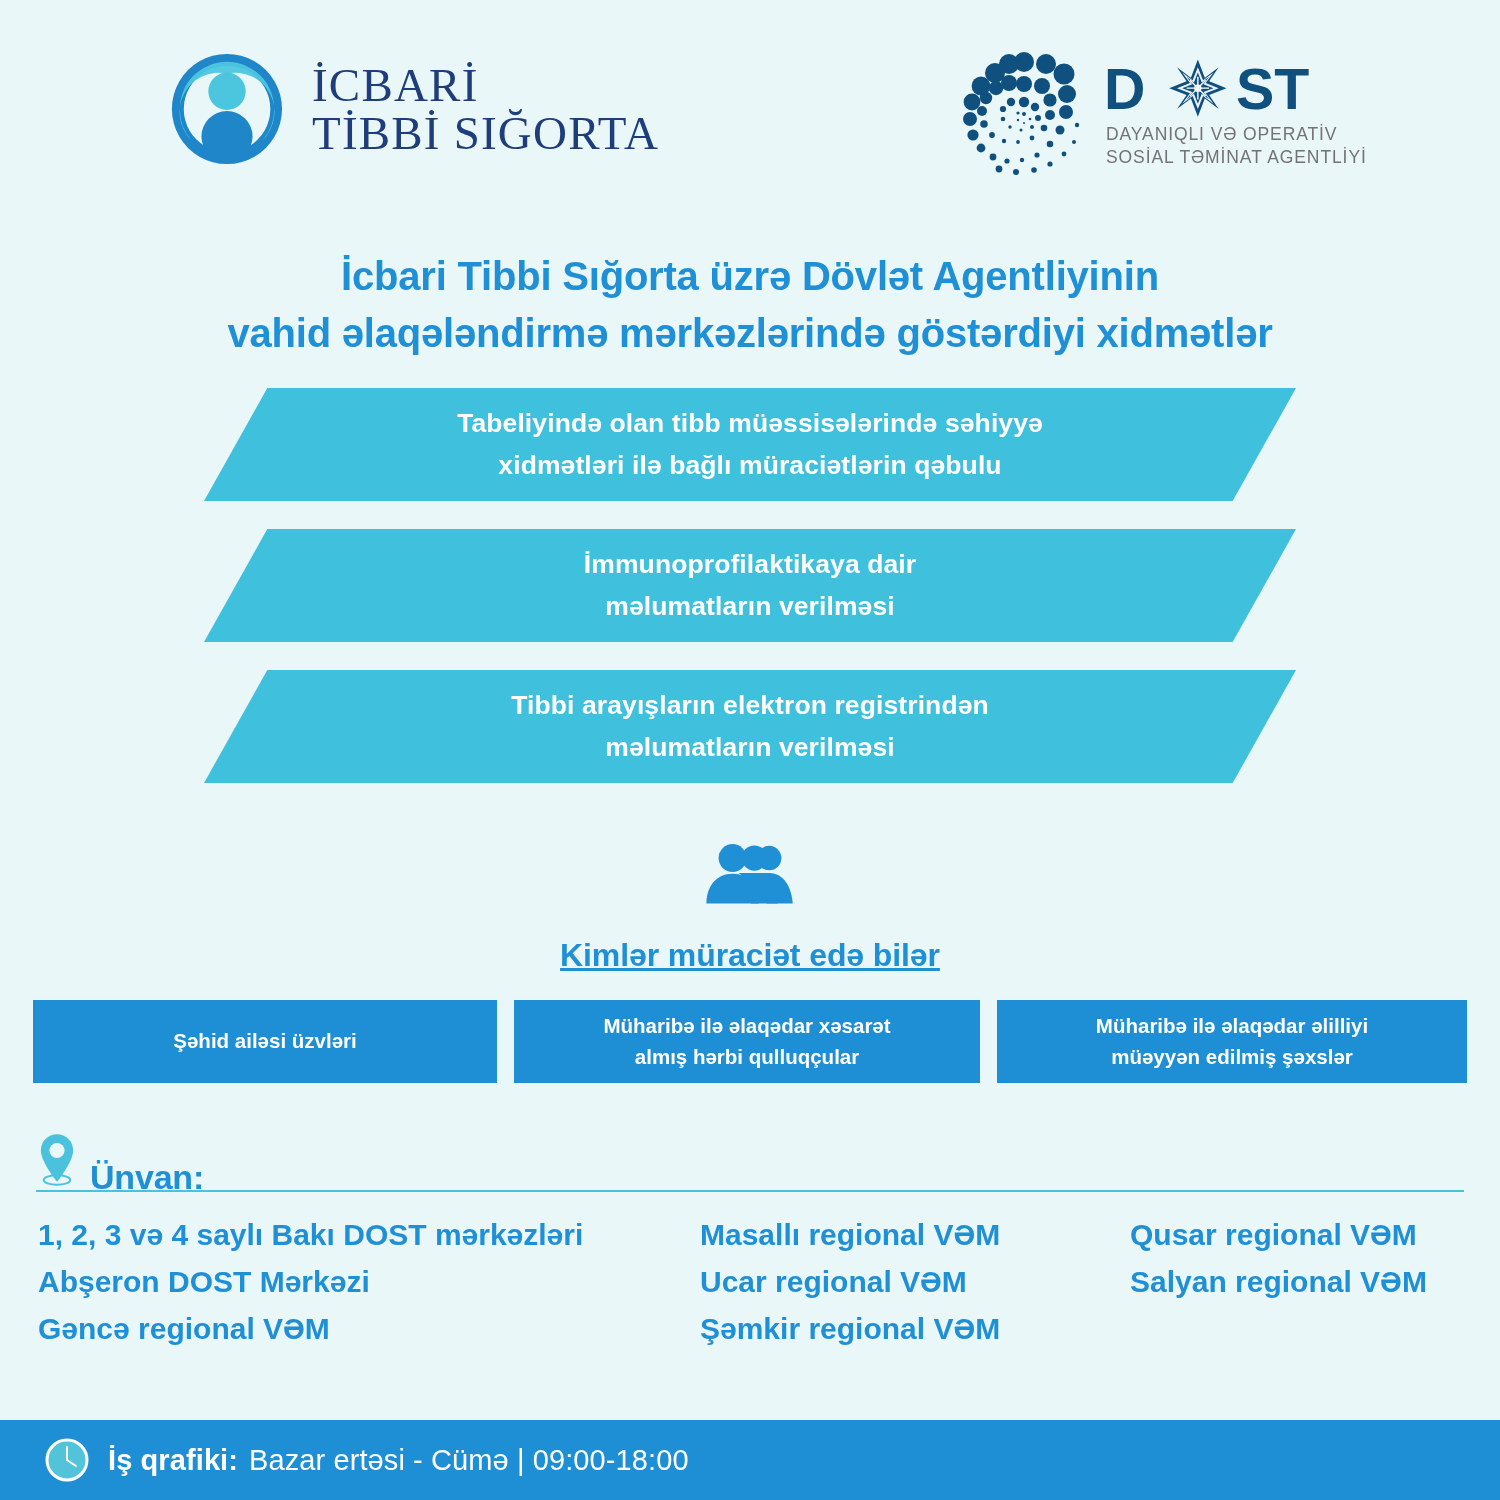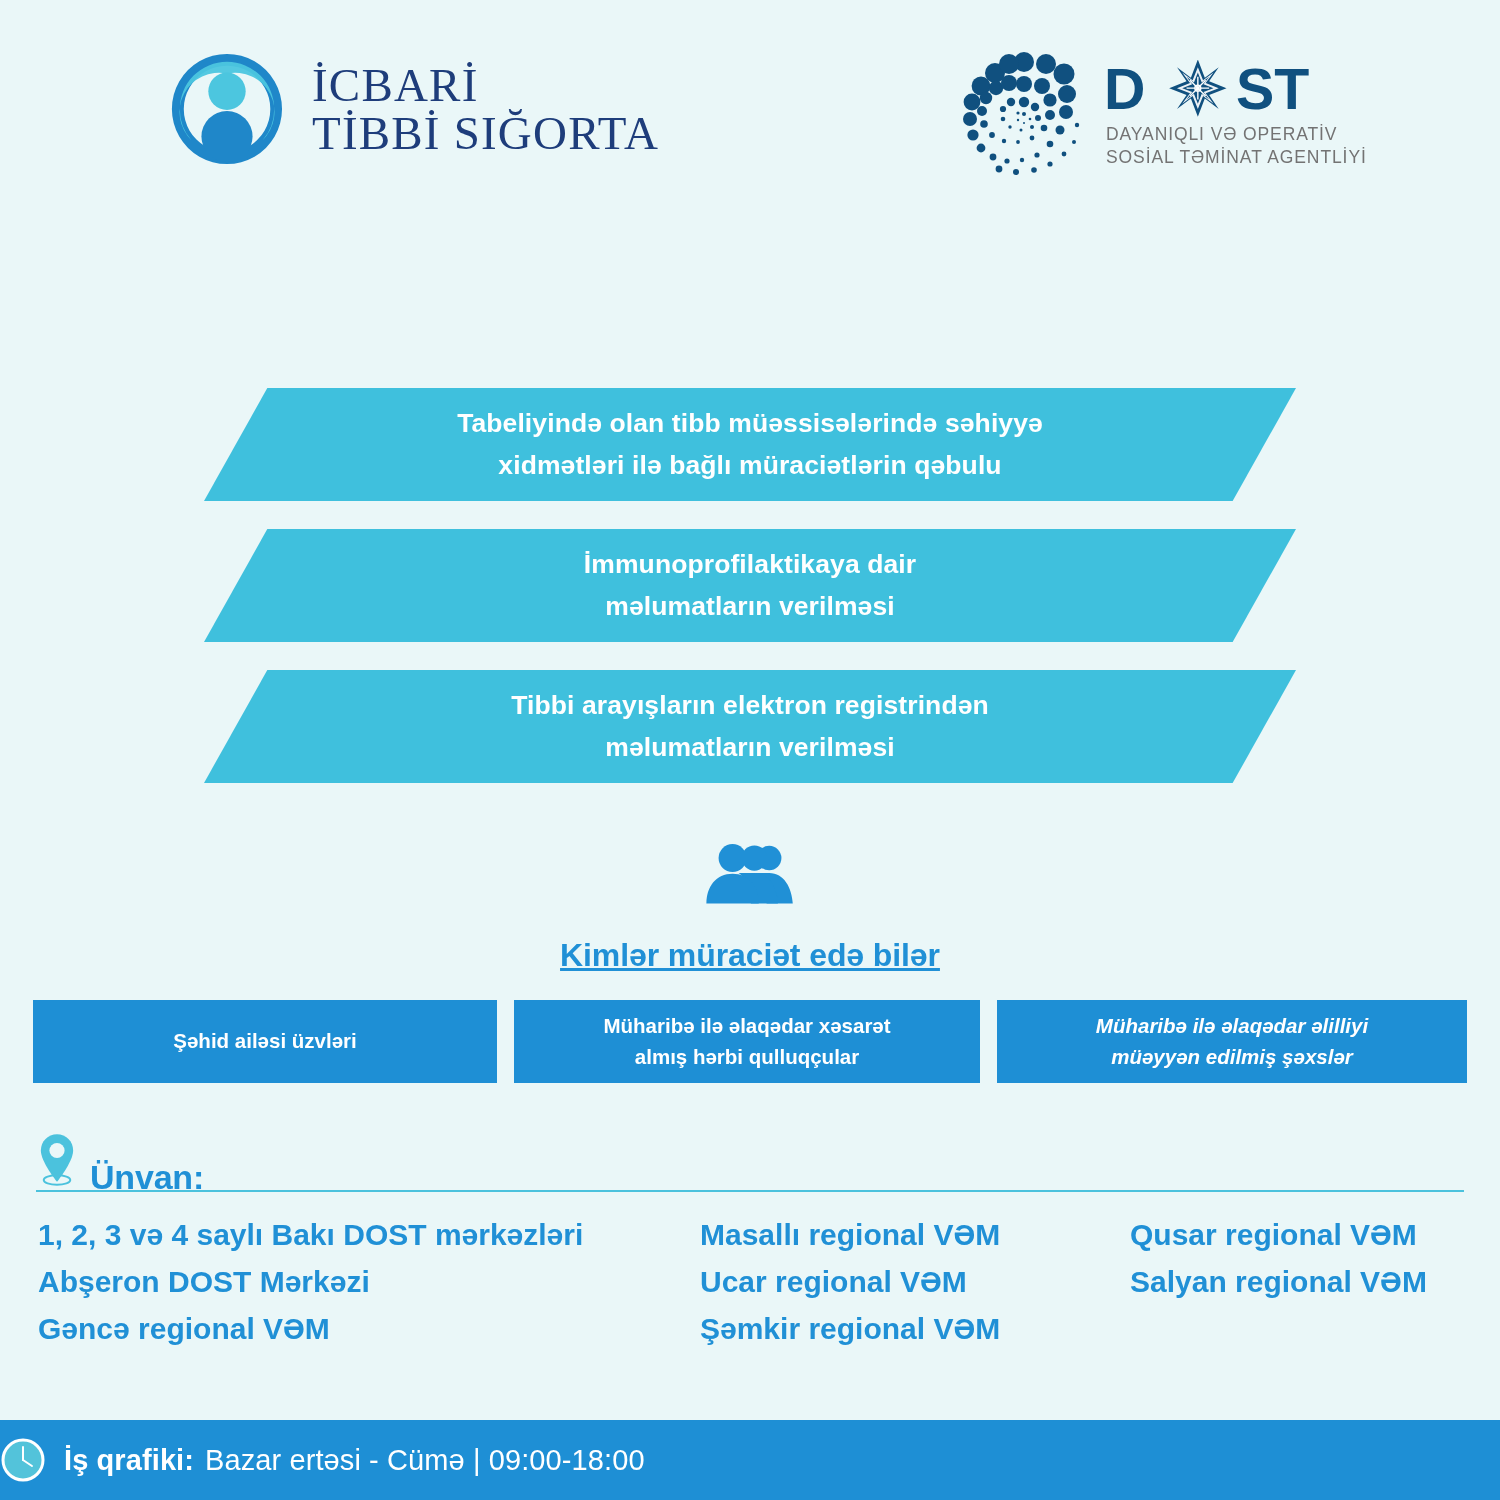--- a/index.html
+++ b/index.html
@@ -114,21 +114,21 @@
     display: flex; align-items: center; justify-content: center;
     text-align: center;
     color: #fff;
     font-size: 20.5px;
     font-weight: 600;
     line-height: 1.48;
     padding: 0 12px;
   }
   .cat-box.c1 { width: 468px; }
   .cat-box.c2 { width: 470px; }
-  .cat-box.c3 { width: 474px; font-style: italic; }
+  .cat-box.c3 { width: 474px; }
 
   
   .addr-head {
     position: absolute; top: 1122px; left: 38px;
     display: flex; align-items: center; gap: 14px;
   }
   .pin-icon { width: 38px; height: 56px; }
   .addr-label {
     color: #2090d6;
     font-size: 34px;
@@ -157,20 +157,21 @@
     line-height: 1.56;
     white-space: nowrap;
   }
 
   
   .bottom-bar {
     position: absolute; left: 0; bottom: 0;
     width: 1500px; height: 80px;
     background: #1e8fd5;
     display: flex; align-items: center;
+    padding-left: 44px;
     gap: 18px;
   }
   .clock-icon { width: 46px; height: 46px; flex: none; }
   .sched-text {
     color: #fff;
     font-size: 29px;
     line-height: 1;
     display: flex; align-items: baseline; gap: 11px;
     letter-spacing: 0.1px;
   }
@@ -293,20 +294,24 @@
           </svg>
         </div>
         <div class="dost-sub">
           <div>DAYANIQLI VƏ OPERATİV</div>
           <div>SOSİAL TƏMİNAT AGENTLİYİ</div>
         </div>
       </div>
     </div>
   </div>
 
+  <div class="main-title">
+    <div>İcbari Tibbi Sığorta üzrə Dövlət Agentliyinin</div>
+    <div>vahid əlaqələndirmə mərkəzlərində göstərdiyi xidmətlər</div>
+  </div>
 
   <div class="banners">
 
     <div class="banner">
       <div class="banner-shape"></div>
       <div class="banner-text">
         <span>Tabeliyində olan tibb müəssisələrində səhiyyə</span>
         <span>xidmətləri ilə bağlı müraciətlərin qəbulu</span>
       </div>
     </div>

